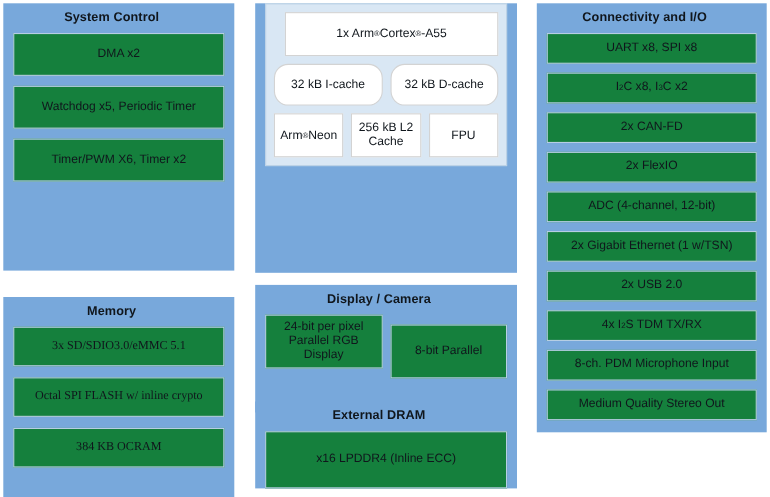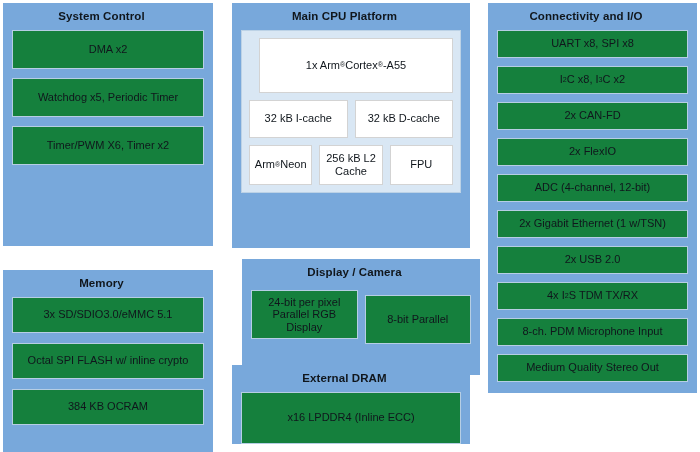--- a/index.html
+++ b/index.html
@@ -64,21 +64,21 @@
     width: 210px; height: 243px;
   }
   #panel-system-control .item { height: 39px; }
   #panel-system-control .panel-body .item + .item { margin-top: 9px; text-align: center; }
 
   
   #panel-memory {
     left: 3px;  top: 270px;
     width: 210px; height: 207px;
   }
-  #panel-memory .item { height: 36px; }
+  #panel-memory .item { height: 36px; font-family: Liberation Serif, serif; }
   #panel-memory .panel-body .item + .item { margin-top: 10px; }
 
   
   #panel-main-cpu {
     left: 232px; top: 3px;
     width: 238px; height: 245px;
   }
   .cpu-inner {
     margin: 0 9px;
     background: #d9e7f4;
@@ -98,33 +98,32 @@
     flex: 1;
     display: flex;
     align-items: center;
     justify-content: center;
     text-align: center;
     font-size: 11px;
     color: #10161c;
     line-height: 1.15;
     padding: 2px 3px;
   }
-  .cpu-row-1 .cpu-box { height: 55px; margin-left: 10px; }
-  .cpu-row-2 .cpu-box { height: 38px; }
+  .cpu-row-1 .cpu-box { height: 40px; margin-left: 10px; }
+  .cpu-row-2 .cpu-box { height: 38px; border-radius: 13px; }
   .cpu-row-3 .cpu-box { height: 40px; }
 
   
   #panel-display-camera {
-    left: 242px; top: 259px;
+    left: 232px; top: 259px;
     width: 238px; height: 116px;
   }
   .dc-row {
     display: flex;
     gap: 7px;
-    align-items: center;
   }
   .dc-row .item { height: 49px; flex: 1; }
 
   
   #panel-external-dram {
     left: 232px; top: 365px;
     width: 238px; height: 79px;
   }
   #panel-external-dram .item { height: 52px; }
 
@@ -159,21 +158,20 @@
   <div class="panel" id="panel-memory">
     <div class="panel-title">Memory</div>
     <div class="panel-body">
       <div class="item">3x SD/SDIO3.0/eMMC 5.1</div>
       <div class="item">Octal SPI FLASH w/ inline crypto</div>
       <div class="item">384 KB OCRAM</div>
     </div>
   </div>
 
   <div class="panel" id="panel-main-cpu">
-    <div class="panel-title">Main CPU Platform</div>
     <div class="cpu-inner">
       <div class="cpu-row cpu-row-1">
         <div class="cpu-box">
           <span>1x Arm </span>
             <sup>®</sup>
             <span> Cortex</span>
             <sup>®</sup>
             <span>-A55</span>
         </div>
       </div>

